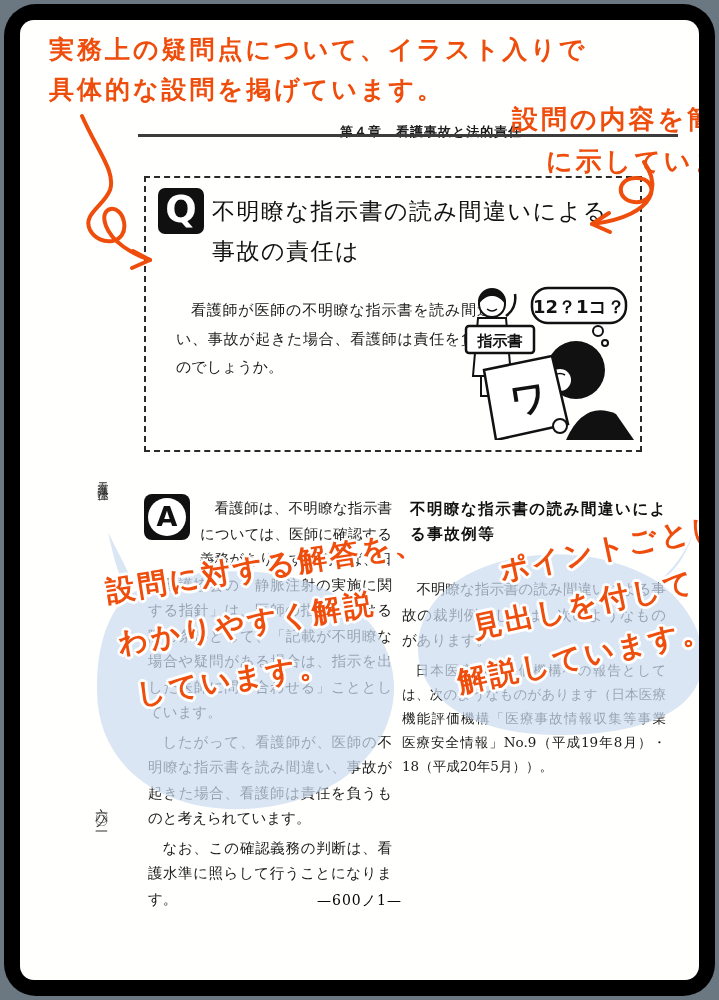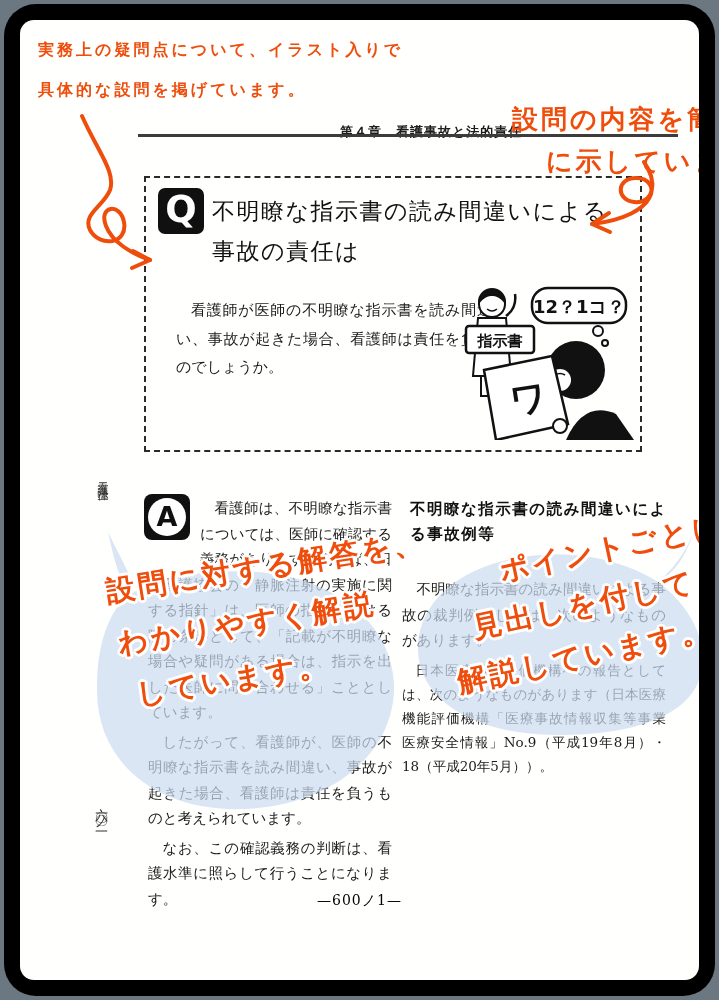--- a/index.html
+++ b/index.html
@@ -47,21 +47,21 @@
   .page-number{position:absolute;left:0;top:872px;width:100%;text-align:center;font-size:14px;
     letter-spacing:1px;color:#000000;font-family:"DejaVu Serif","Liberation Serif",serif;z-index:1;}
 
   
   .bubble-layer{position:absolute;inset:0;z-index:5;pointer-events:none;}
 
   
   .anno{position:absolute;color:#ee4d0c;font-weight:bold;letter-spacing:3px;z-index:30;
     font-family:"DejaVu Sans","Liberation Sans",sans-serif;}
   .anno div{white-space:nowrap;}
-  .anno-top{left:18px;top:10px;font-size:16px;line-height:40px;}
+  .anno-top{left:29px;top:10px;font-size:25px;line-height:40px;}
   .anno-note{left:492px;top:78px;font-size:26px;line-height:42px;}
   .anno-note .l2{margin-left:34px;}
   .halo{text-shadow:-2px -2px 0 #fff,2px -2px 0 #fff,-2px 2px 0 #fff,2px 2px 0 #fff,
     0 -3px 0 #fff,0 3px 0 #fff,-3px 0 0 #fff,3px 0 0 #fff;}
   .anno-answer{left:82px;top:546px;font-size:29px;line-height:53px;transform:rotate(-9deg);
     transform-origin:0 0;}
   .anno-answer .l2{margin-left:4px;}
   .anno-answer .l3{margin-left:14px;}
   .anno-case{left:412px;top:540px;font-size:29px;line-height:50px;transform:rotate(-12deg);
     transform-origin:0 0;}

